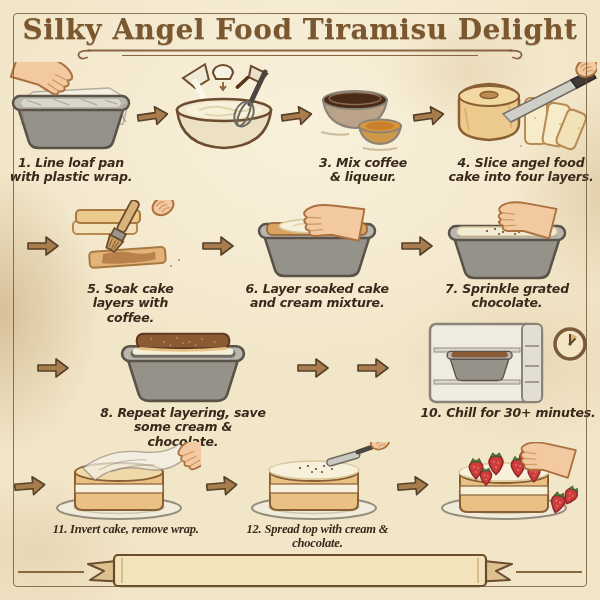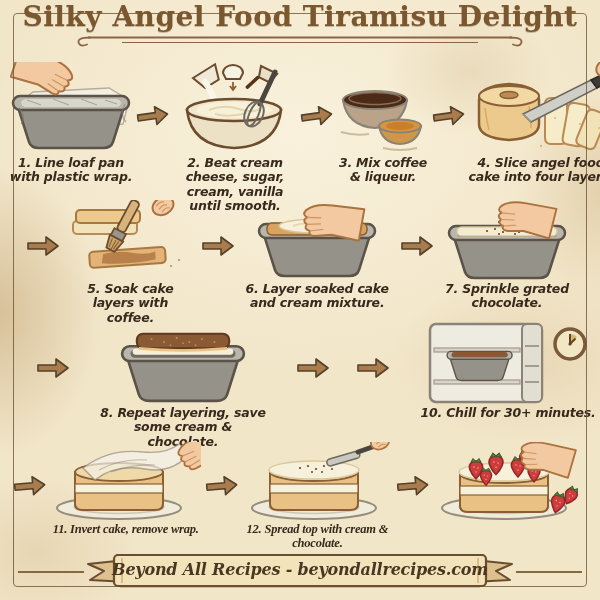--- a/index.html
+++ b/index.html
@@ -9,21 +9,21 @@
     background-color:#f2e6c9;
     background-image:
       radial-gradient(140px 200px at 0% 52%, rgba(172,132,76,.38), rgba(172,132,76,0) 72%),
       radial-gradient(120px 160px at 100% 32%, rgba(190,155,100,.28), rgba(190,155,100,0) 70%),
       radial-gradient(190px 120px at 88% 60%, rgba(196,164,110,.22), rgba(196,164,110,0) 72%),
       radial-gradient(150px 110px at 6% 92%, rgba(190,155,100,.22), rgba(190,155,100,0) 70%),
       radial-gradient(120px 90px at 78% 12%, rgba(190,155,100,.20), rgba(190,155,100,0) 70%),
       radial-gradient(420px 320px at 50% 22%, rgba(255,250,235,.55), rgba(255,250,235,0) 75%);
   }
   .frame{position:absolute; inset:13px; border:1.6px solid rgba(108,82,50,.78); border-radius:4px; pointer-events:none;}
-  .title-area{position:relative; padding-top:2px; text-align:center; height:62px; box-sizing:border-box;}
+  .title-area{position:relative; padding-top:15px; text-align:center; height:62px; box-sizing:border-box;}
   .title-area h1{
     margin:0; font-family:"DejaVu Serif", serif; font-weight:bold; font-size:28px;
     letter-spacing:.5px; color:#7a572f; text-shadow:0 1px 0 rgba(92,62,30,.30);
     line-height:1.1;
   }
   .flourish{display:block; margin:1px auto 0;}
   .row{display:flex; align-items:flex-start; justify-content:space-between; box-sizing:border-box;}
   .row1{height:138px; padding:0 5px;}
   .row2{height:120px; padding:0 27px;}
   .row3{height:124px; padding:0 1px;margin-left:36px;}
@@ -145,21 +145,20 @@
           </g>
           <path d="M8,48 Q12,84 55,86 Q98,84 102,48 Z" fill="#ece1c4" stroke="#6b4c2e" stroke-width="2.5"></path>
           <ellipse cx="55" cy="48" rx="47" ry="11" fill="#f1e7cd" stroke="#6b4c2e" stroke-width="2.5"></ellipse>
           <ellipse cx="55" cy="48" rx="38" ry="8" fill="#f8f1da"></ellipse>
           <path d="M30,48 Q45,42 60,47 Q75,52 82,46 M36,52 Q50,56 68,51" stroke="#e3d5ae" stroke-width="2" fill="none"></path>
           <line x1="96" y1="10" x2="81" y2="42" stroke="#4a453e" stroke-width="5" stroke-linecap="round"></line>
           <ellipse cx="75" cy="52" rx="9" ry="13" transform="rotate(24 75 52)" fill="none" stroke="#6e6961" stroke-width="2"></ellipse>
           <ellipse cx="75" cy="52" rx="4.5" ry="13" transform="rotate(24 75 52)" fill="none" stroke="#6e6961" stroke-width="2"></ellipse>
         </svg>
       </div>
-      <div class="caption" style="width:132px">2. Beat cream cheese, sugar, cream, vanilla until smooth.</div>
     </div>
 
     <div class="arrow"><svg width="32" height="24" viewBox="0 0 32 24">
           <use href="#arrowhead"></use>
         </svg></div>
 
     <div class="step">
       <div class="illo">
         <svg width="92" height="92" viewBox="0 0 92 92">
           <path d="M6,38 Q10,64 38,66 Q66,64 70,38 Z" fill="rgba(110,70,40,.45)" stroke="#8a8378" stroke-width="2"></path>
@@ -452,16 +451,15 @@
     <div class="banner-line left"></div>
     <div class="banner-line right"></div>
     <div class="ribbon-wrap">
       <svg width="440" height="38" viewBox="0 0 440 38">
         <polygon points="46,8 8,12 24,19 10,28 48,30" fill="#dcc08d" stroke="#6b4c2e" stroke-width="2" stroke-linejoin="round"></polygon>
         <polygon points="394,8 432,12 416,19 430,28 392,30" fill="#dcc08d" stroke="#6b4c2e" stroke-width="2" stroke-linejoin="round"></polygon>
         <rect x="34" y="3" width="372" height="31" rx="4" fill="#f2e3bb" stroke="#6b4c2e" stroke-width="2.2"></rect>
         <path d="M42,6 L42,31 M398,6 L398,31" stroke="#d8bd87" stroke-width="2"></path>
         <path d="M40,35 L400,35" stroke="rgba(120,90,50,.3)" stroke-width="2"></path>
       </svg>
-      <div class="banner-text">Beyond All Recipes - beyondallrecipes.com</div>
     </div>
   </div>
 </div>
 
 </body></html>

